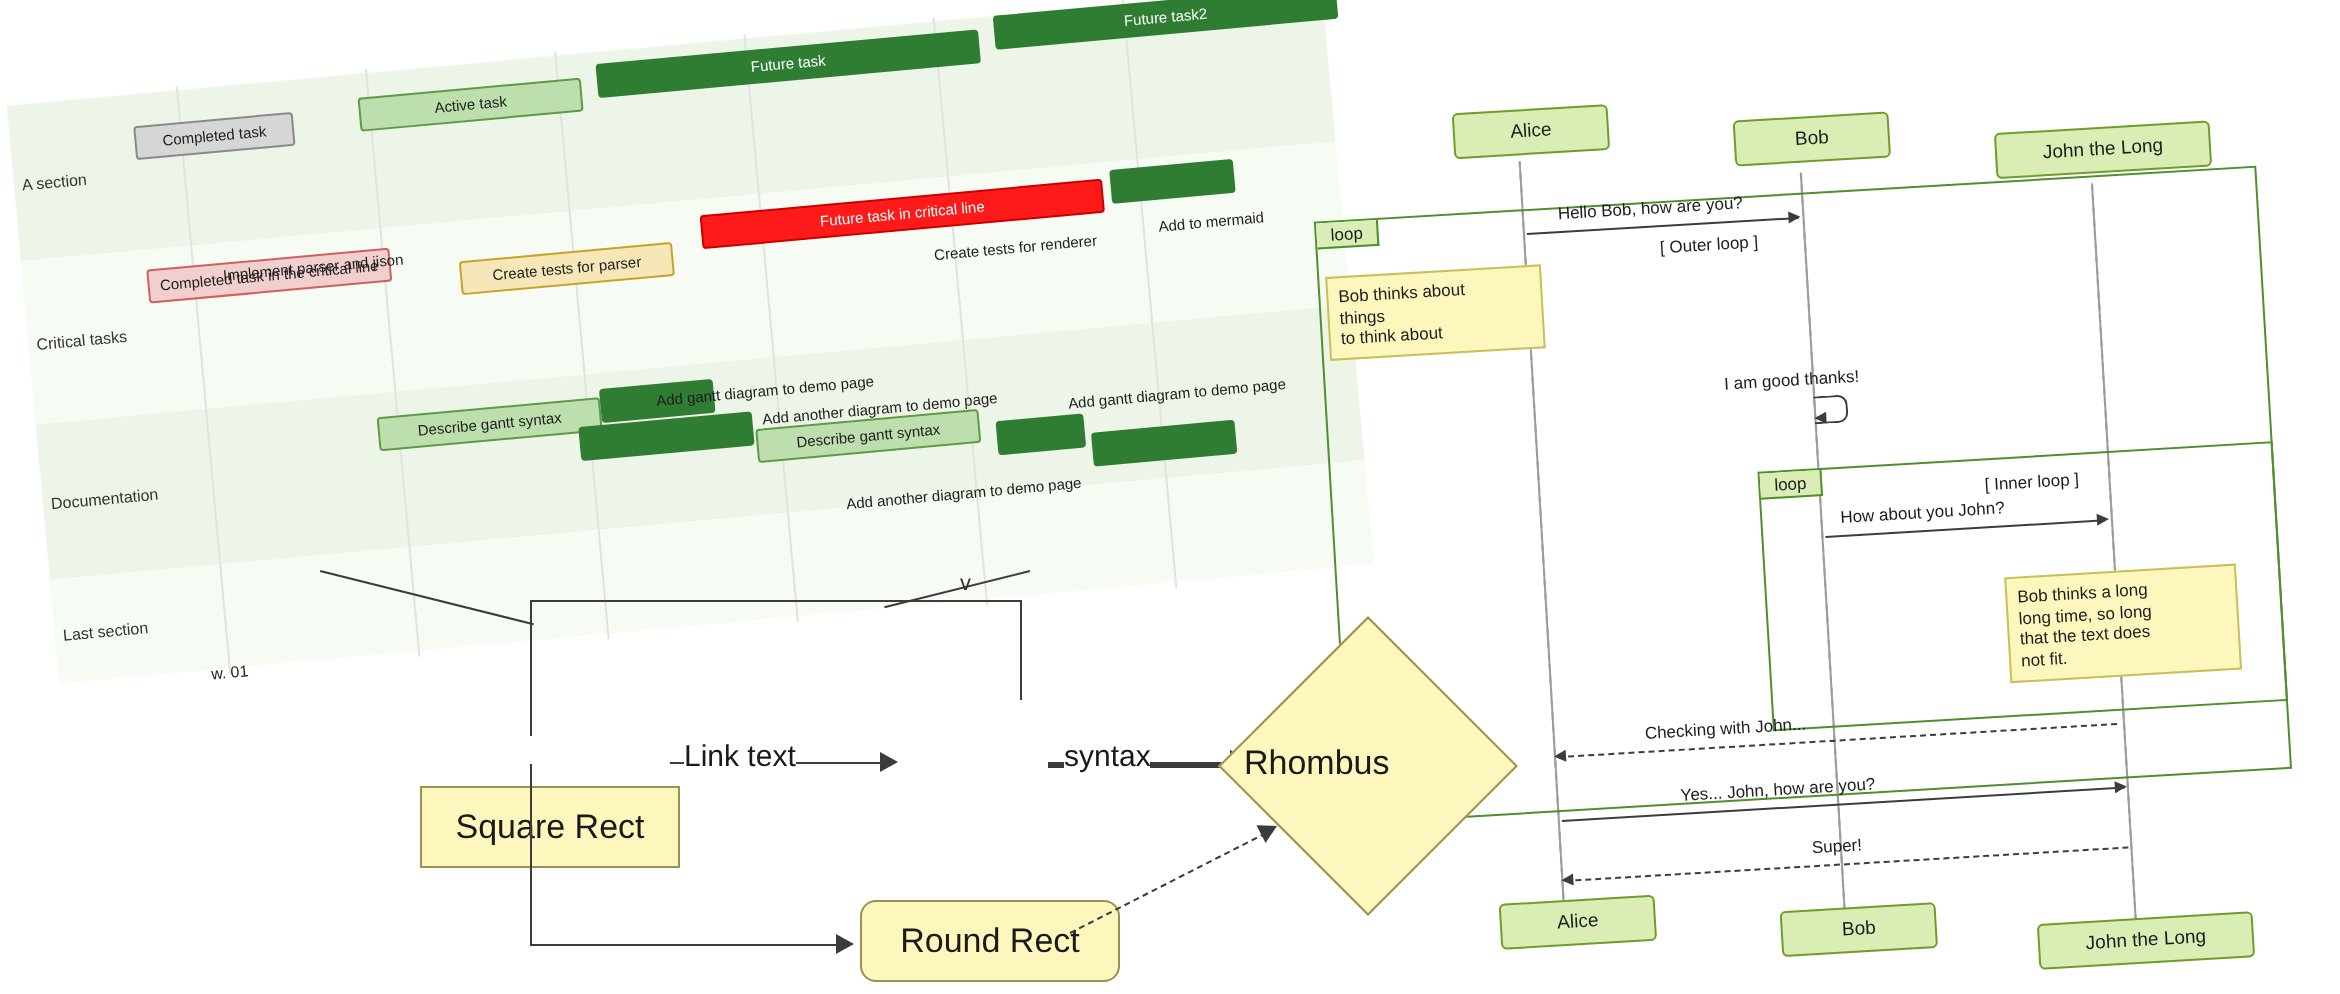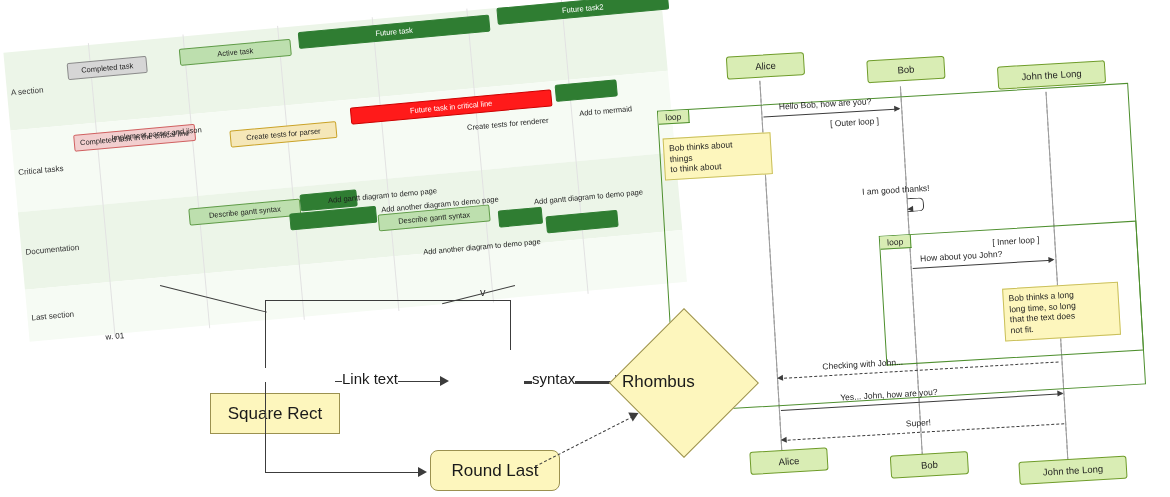--- a/index.html
+++ b/index.html
@@ -383,21 +383,21 @@
     <div class="arrow-r" style="left:425px; top:95px; border-left-width:12px; border-top-width:6px; border-bottom-width:6px;"></div>
     <div class="edge-label" style="left:342px; top:90px;">syntax</div>
 
     <div class="node-diamond" style="left:441px; top:50px;"></div>
     <div class="diamond-label" style="left:432px; top:92px;">Rhombus</div>
 
     <div class="edge vert" style="left:75px; top:102px; height:90px;"></div>
     <div class="edge" style="left:75px; top:192px; width:160px;"></div>
     <div class="arrow-r" style="left:228px; top:187px;"></div>
 
-    <div class="node-rect node-round" style="left:240px; top:170px; width:100px;">Round Last</div>
+    <div class="node-rect node-round" style="left:240px; top:170px; width:100px;">Round Rect</div>
 
     <div class="edge-dashed-h" style="left:345px; top:186px; width:110px; transform:rotate(-27deg); transform-origin:left center;"></div>
     <div class="arrow-r" style="left:440px; top:130px; transform:rotate(-27deg);"></div>
 
     <div class="edge" style="left:75px; top:192px; width:0px;"></div>
   </div>
 
 </div>
 
 </body></html>

